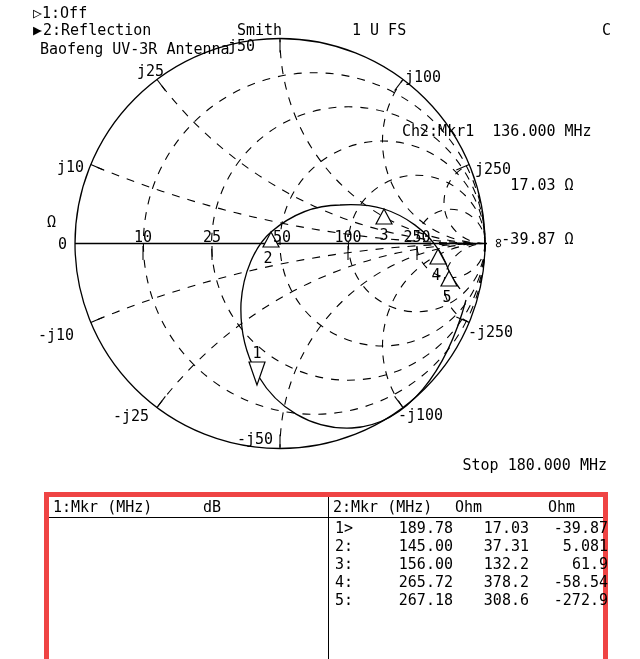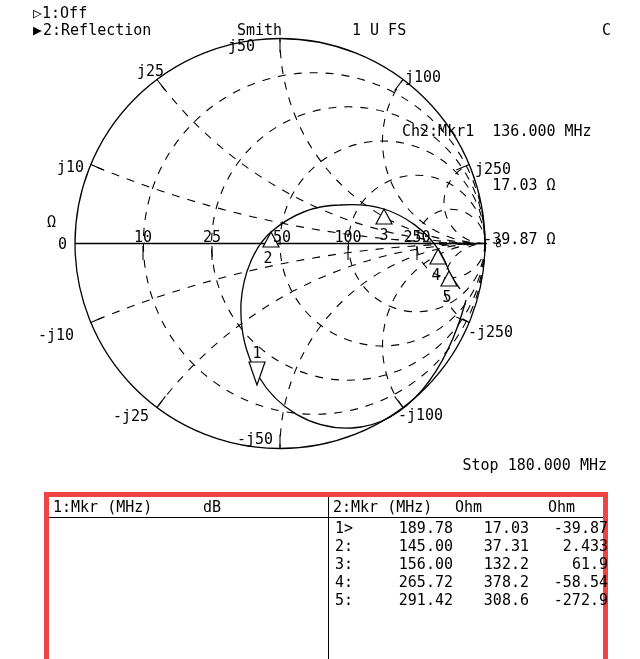--- a/index.html
+++ b/index.html
@@ -1,21 +1,21 @@
 <!DOCTYPE html>
 <html><head>
 <meta charset="utf-8">
 <style>
   html,body{margin:0;padding:0;background:#fff;}
   .screen{
     position:relative;width:640px;height:659px;background:#ffffff;color:#000;
     font-family:"DejaVu Sans Mono","DejaVu Sans",monospace;font-size:15px;line-height:16px;
     overflow:hidden;
   }
-  .abs{position:absolute;white-space:pre;}
+  .abs{position:absolute;white-space:pre;text-align:center;}
   .svglayer{position:absolute;left:0;top:0;}
   svg text{font-family:"DejaVu Sans Mono","DejaVu Sans",monospace;font-size:15px;fill:#000;}
   .readout{line-height:18px;}
   
   .mtable{position:absolute;left:44px;top:492px;width:564px;height:173px;border:5px solid #ef4444;box-sizing:border-box;}
   .mtable .divider{position:absolute;left:279px;top:0;width:1px;height:100%;background:#000;}
   .mtable .hline{position:absolute;left:0;top:20px;width:100%;height:1px;background:#000;}
   .panel{position:absolute;top:0;height:100%;}
   .panel.left{left:0;width:279px;}
   .panel.right{left:280px;width:282px;}
@@ -133,20 +133,21 @@
   <div class="abs" style="left:33px;top:5px;"><span>▷</span><span>1:Off</span></div>
 
   <div>
     <span class="abs" style="left:33px;top:22px;">▶</span>
     <span class="abs" style="left:43px;top:22px;">2:Reflection</span>
     <span class="abs" style="left:237px;top:22px;">Smith</span>
     <span class="abs" style="left:352px;top:22px;">1 U FS</span>
     <span class="abs" style="left:602px;top:22px;">C</span>
   </div>
 
+  <div class="abs" style="left:40px;top:41px;">Baofeng UV-3R Antenna</div>
 
   <div class="abs readout" style="left:402px;top:86px;">
     <div>Ch2:Mkr1  136.000 MHz</div>
     <div>          17.03 Ω</div>
     <div>         -39.87 Ω</div>
   </div>
 
   <div class="abs" style="right:33px;top:457px;">Stop 180.000 MHz</div>
 
   <div class="mtable">
@@ -167,37 +168,37 @@
         <div class="mrow">
           <span class="c0">1&gt;</span>
           <span class="c1">189.78</span>
           <span class="c2">17.03</span>
           <span class="c3">-39.87</span>
         </div>
         <div class="mrow">
           <span class="c0">2:</span>
           <span class="c1">145.00</span>
           <span class="c2">37.31</span>
-          <span class="c3">2.433</span>
+          <span class="c3">5.081</span>
         </div>
         <div class="mrow">
           <span class="c0">3:</span>
           <span class="c1">156.00</span>
           <span class="c2">132.2</span>
           <span class="c3">61.9</span>
         </div>
         <div class="mrow">
           <span class="c0">4:</span>
           <span class="c1">265.72</span>
           <span class="c2">378.2</span>
           <span class="c3">-58.54</span>
         </div>
         <div class="mrow">
           <span class="c0">5:</span>
-          <span class="c1">291.42</span>
+          <span class="c1">267.18</span>
           <span class="c2">308.6</span>
           <span class="c3">-272.9</span>
         </div>
       </div>
     </div>
   </div>
 
 </div>
 
 </body></html>

